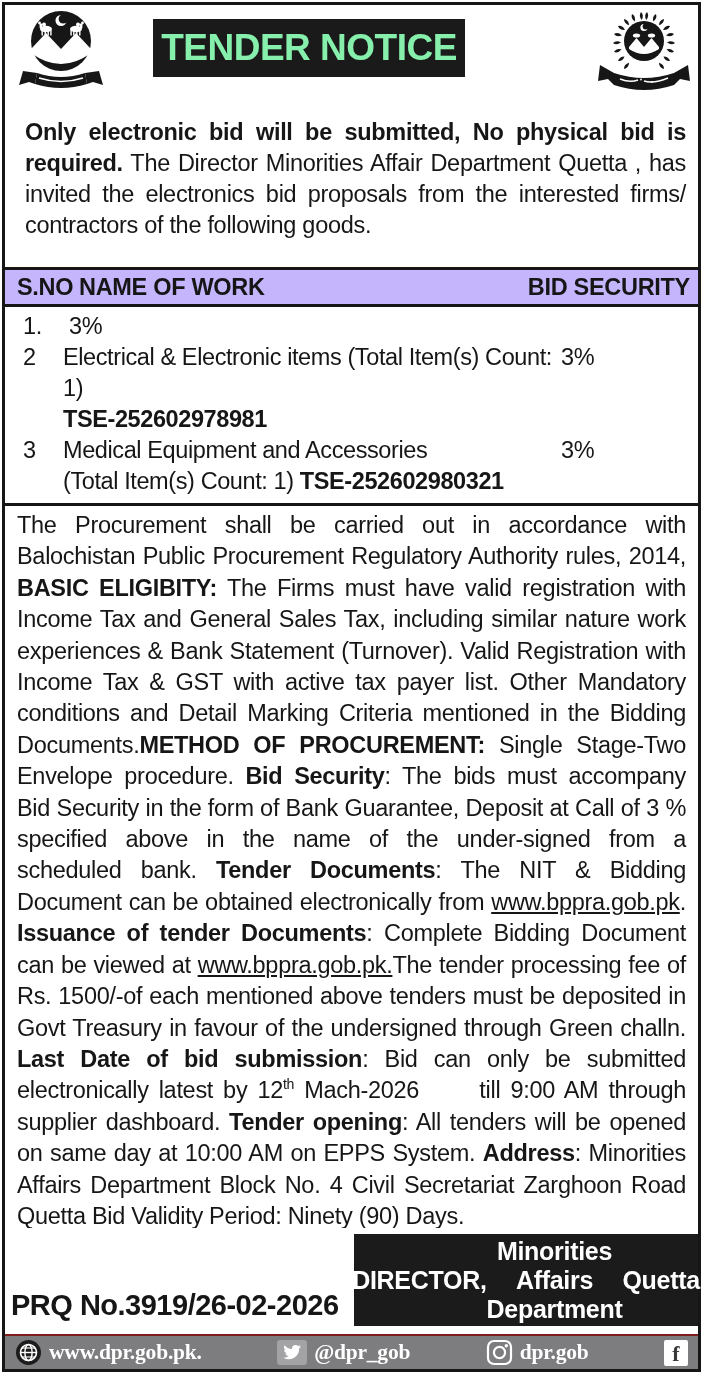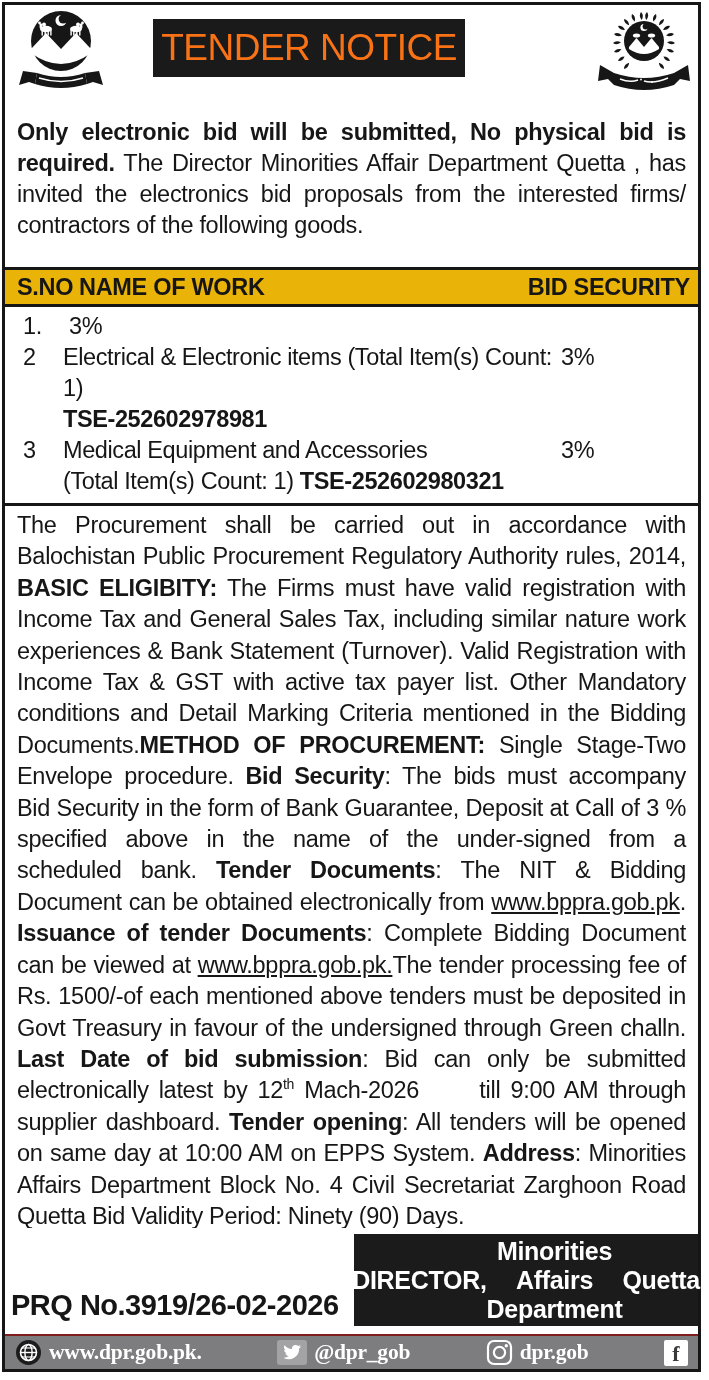--- a/index.html
+++ b/index.html
@@ -3,30 +3,30 @@
 <meta charset="utf-8">
 <style>
   html,body{margin:0;padding:0;background:#e9e9e9;}
   .page{position:relative;width:709px;height:1380px;background:#fff;font-family:"Liberation Sans",sans-serif;color:#161616;overflow:hidden;}
   .notice{position:absolute;left:2px;top:2px;width:699px;height:1370px;border:3px solid #161616;display:flex;flex-direction:column;background:#fff;box-sizing:border-box;}
 
   
   .header{position:relative;flex:none;height:86px;}
   .logo-left{position:absolute;left:10px;top:4px;width:92px;height:84px;}
   .logo-right{position:absolute;right:2px;top:4px;width:104px;height:92px;}
-  .banner{position:absolute;left:148px;top:14px;width:312px;height:58px;background:#1a1a1a;color:#f97316;
-          display:flex;align-items:center;justify-content:center;font-size:37px;font-weight:normal;letter-spacing:-0.5px;}
+  .banner{position:absolute;left:148px;top:14px;width:312px;height:58px;background:#1a1a1a;color:#86efac;
+          display:flex;align-items:center;justify-content:center;font-size:37px;font-weight:bold;letter-spacing:-0.5px;}
 
   
   .intro{flex:none;height:127px;overflow:hidden;padding:2px 12px 0 12px;font-size:23.5px;line-height:31px;
-         text-align:justify;letter-spacing:-0.3px;}
+         text-align:justify;letter-spacing:-0.3px;margin-left:8px;}
 
   
   .table-section{flex:none;border-top:3px solid #161616;}
-  .thead{height:34px;background:#eab308;border-bottom:3px solid #161616;display:flex;align-items:center;
+  .thead{height:34px;background:#c4b5fd;border-bottom:3px solid #161616;display:flex;align-items:center;
          font-weight:bold;font-size:23.5px;letter-spacing:-0.3px;}
   .th-sno{flex:none;padding-left:12px;width:74px;box-sizing:border-box;}
   .th-name{flex:1;}
   .th-bid{flex:none;padding-right:8px;}
   .tbody{padding:4px 0 6px 0;font-size:23.5px;line-height:31px;letter-spacing:-0.4px;}
   .trow{display:flex;align-items:flex-start;}
   .c-sno{flex:none;width:58px;padding-left:18px;box-sizing:border-box;}
   .c-name{flex:none;width:492px;white-space:pre-wrap;}
   .c-bid{flex:1;padding-left:6px;}
 

